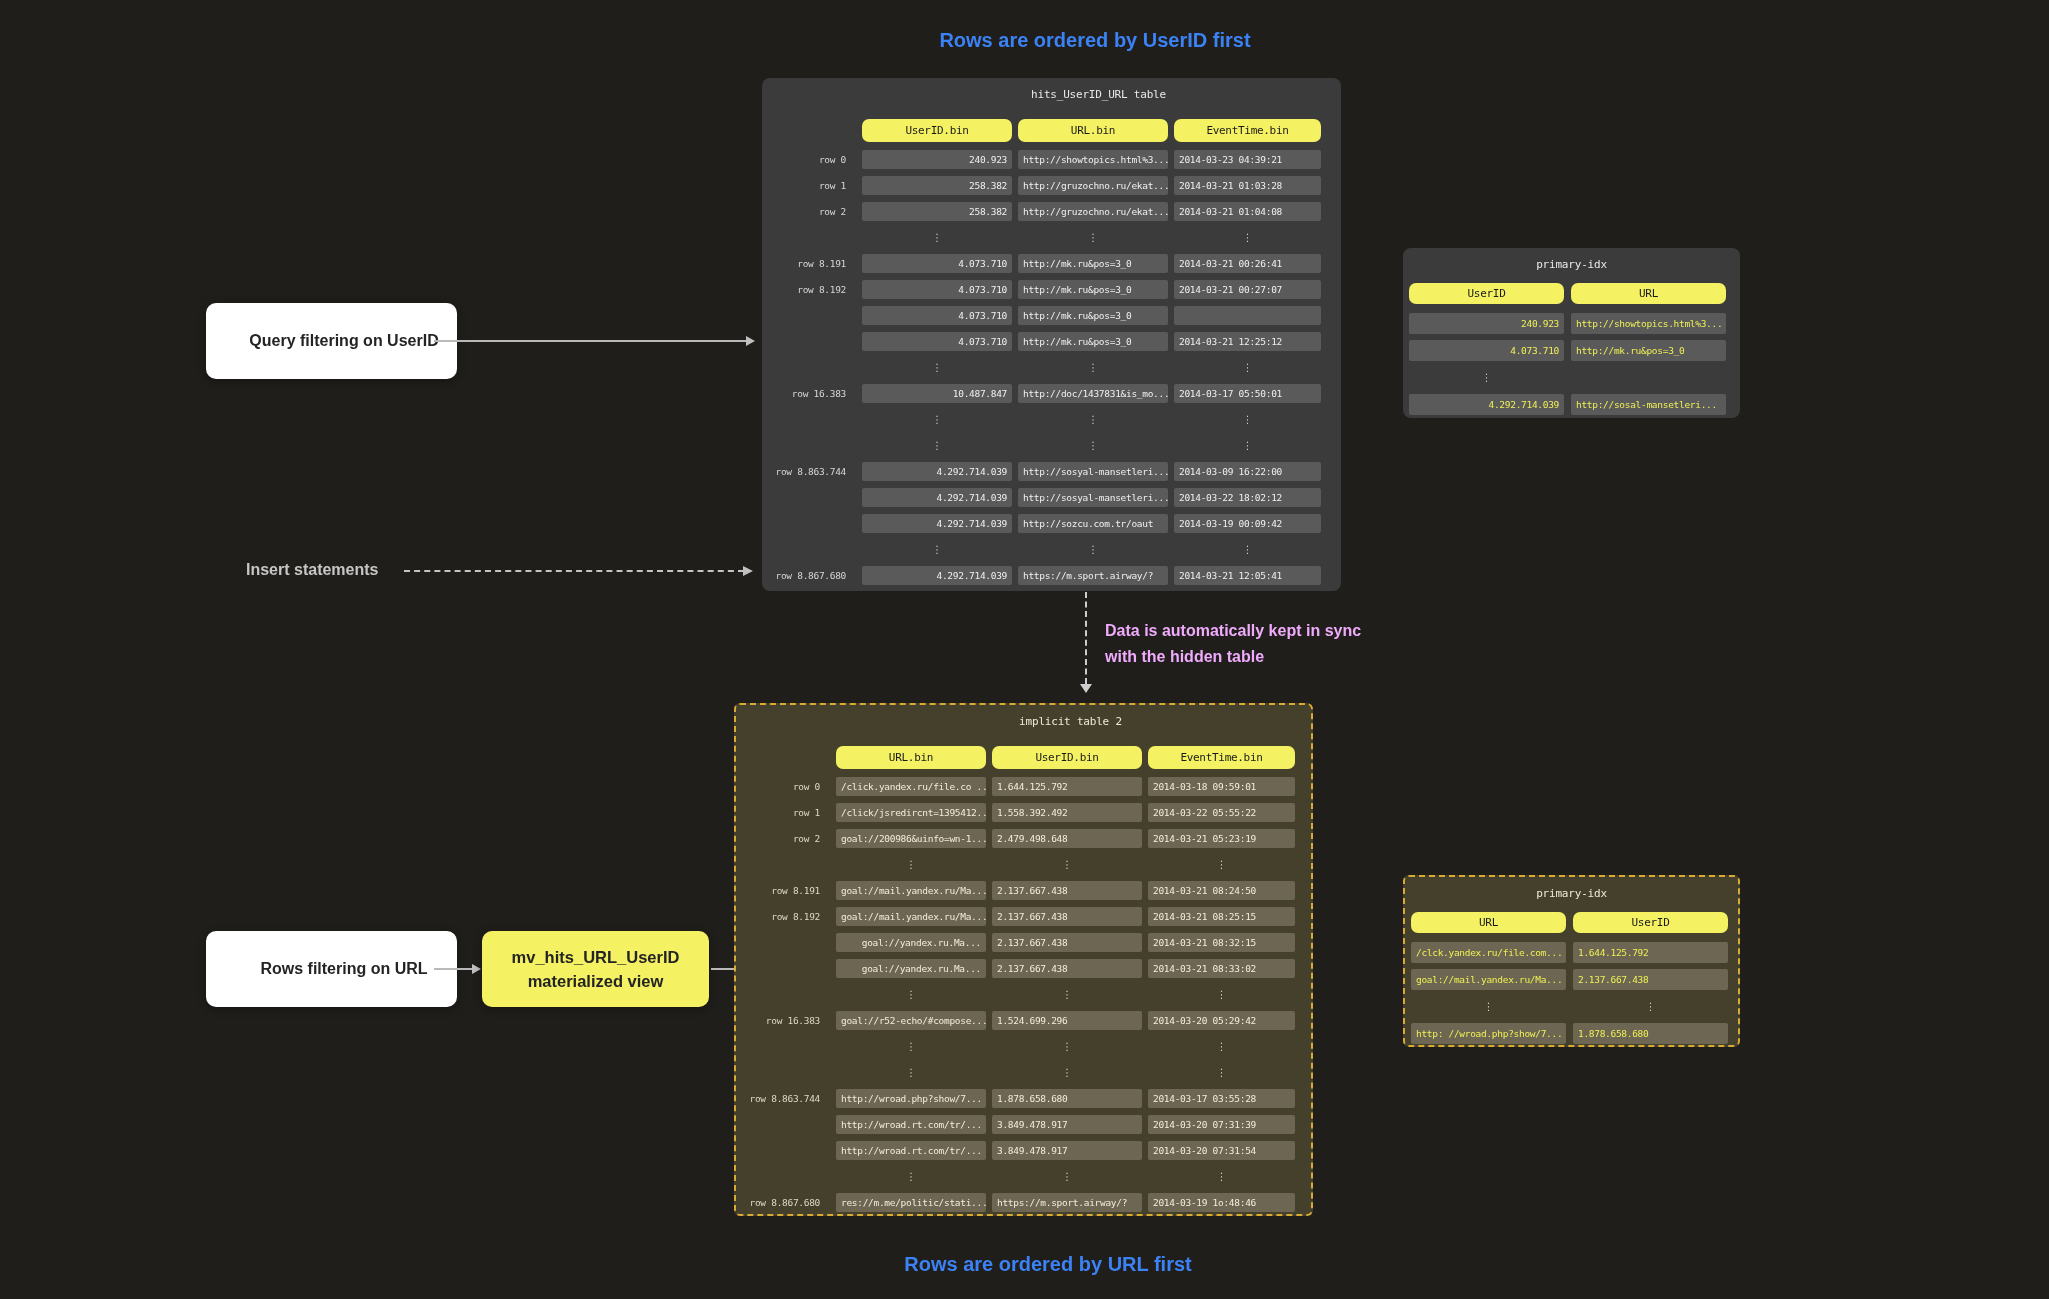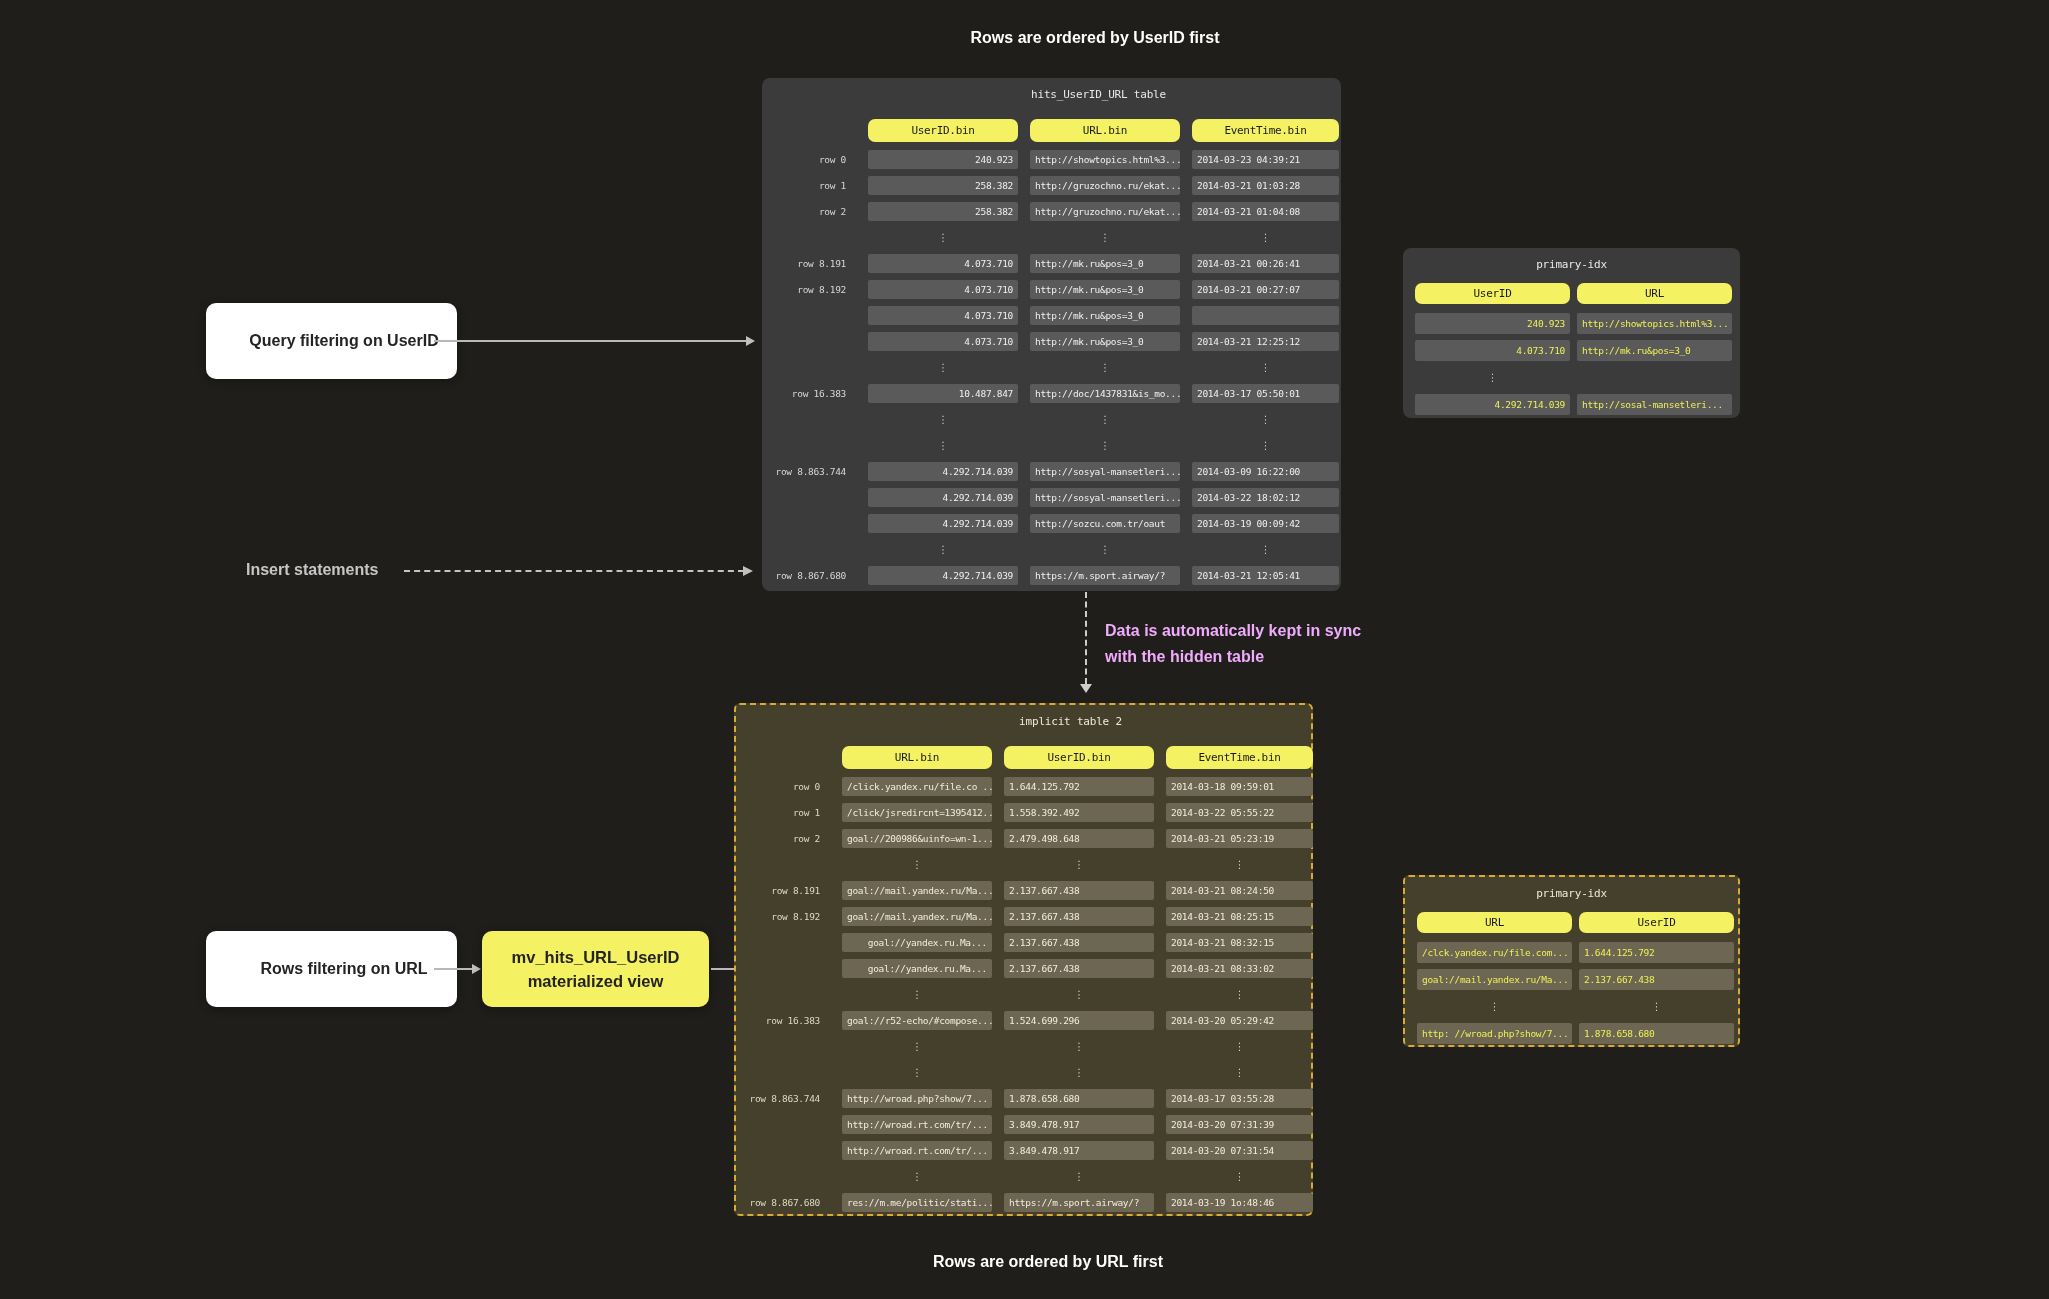--- a/index.html
+++ b/index.html
@@ -1,21 +1,21 @@
 <!DOCTYPE html>
 <html style="--page_bg: #201e1b; --accent_yellow: #f4f162; --idx_value_yellow: #eff056; --table1_bg: #3b3b3b; --cell_gray: #5a5a5a; --table2_bg: #45402c; --cell_brown: #6c6652; --dashed_border: #d9ab32;"><head>
 <meta charset="utf-8">
 <style>
   html,body{margin:0;padding:0;background:#201e1b;}
   .canvas{position:relative;width:2049px;height:1299px;background:var(--page_bg,#201e1b);overflow:hidden;
           font-family:"Liberation Sans",sans-serif;}
   .mono{font-family:"DejaVu Sans Mono",monospace;}
 
   
-  .big-title{position:absolute;transform:translateX(-50%);color:#ffffff;font-size:16px;font-weight:700;white-space:nowrap;}
+  .big-title{position:absolute;transform:translateX(-50%);color:#3b82f6;font-size:20px;font-weight:700;white-space:nowrap;}
 
   
   .note-box{position:absolute;display:flex;align-items:center;justify-content:center;text-align:center;
             border-radius:10px;font-weight:700;box-shadow:0 2px 8px rgba(0,0,0,.35);}
   .note-box.white{background:#ffffff;color:#242424;font-size:16px;padding-left:25px;}
   .note-box.yellow{background:var(--accent_yellow,#f4f162);color:#242424;font-size:16.5px;line-height:24px;}
 
   .note-text{position:absolute;font-weight:700;font-size:16px;color:#c6c6c6;white-space:nowrap;}
   .sync-text{position:absolute;font-weight:700;font-size:16px;color:#f0abfc;line-height:26px;white-space:nowrap;}
 
@@ -32,41 +32,41 @@
 
   
   .tbl{position:absolute;border-radius:8px;box-sizing:border-box;}
   .t1{background:var(--table1_bg,#3b3b3b);}
   .t2{background:var(--table2_bg,#45402c);border:2px dashed var(--dashed_border,#d9ab32);border-radius:6px;}
   .tbl-title{text-align:center;font-size:11px;letter-spacing:-0.2px;padding-top:10px;height:14px;margin-bottom:17px;}
   .t1 .tbl-title{color:#e9e9e9;}
   .t2 .tbl-title{color:#efe9d6;}
   .main .tbl-title{margin-left:94px;}
 
-  .t-row{display:grid;grid-template-columns:88px 150px 150px 147px;column-gap:12px;
+  .t-row{display:grid;grid-template-columns:88px 150px 150px 147px;column-gap:6px;
          padding-left:6px;margin-bottom:7px;align-items:center;}
   .t-head{margin-bottom:8px;}
   .pill{background:var(--accent_yellow,#f4f162);color:#1b1b1b;border-radius:7px;height:23px;line-height:23px;
         text-align:center;font-family:"DejaVu Sans Mono",monospace;font-size:11px;letter-spacing:-0.3px;}
   .t-lab{font-size:9.5px;letter-spacing:-0.3px;text-align:right;padding-right:10px;line-height:19px;white-space:nowrap;}
   .t1 .t-lab{color:#d6d6d6;}
   .t2 .t-lab{color:#ddd8c4;}
   .t-cell{height:19px;line-height:19px;border-radius:2px;font-size:9.5px;letter-spacing:-0.3px;
           padding:0 5px;white-space:nowrap;overflow:hidden;}
   .t1 .t-cell{background:var(--cell_gray,#5a5a5a);color:#f0f0f0;}
   .t2 .t-cell{background:var(--cell_brown,#6c6652);color:#f3eedb;}
   .t-dots{height:19px;line-height:19px;text-align:center;font-size:10px;}
   .t1 .t-dots{color:#cfcfcf;}
   .t2 .t-dots{color:#ddd8c4;}
   
   .main .t-cell:nth-child(2){text-align:right;}
 
   
   .idx .tbl-title{margin-left:0;margin-bottom:11px;}
-  .idx .t-row{grid-template-columns:155px 155px;column-gap:7px;padding-left:12px;margin-bottom:6px;}
+  .idx .t-row{grid-template-columns:155px 155px;column-gap:7px;padding-left:6px;margin-bottom:6px;}
   .idx .t-head{margin-bottom:9px;}
   .idx .pill{height:21px;line-height:21px;}
   .idx .t-cell{height:21px;line-height:21px;}
   .idx .t-dots{height:21px;line-height:21px;}
   .idx1 .t-cell{color:var(--idx_value_yellow,#eff056);}
   .idx1 .t-cell:nth-child(1){text-align:right;}
   .idx2 .t-cell{color:var(--idx_value_yellow,#eff056);}
 </style>
 </head>
 <body>

